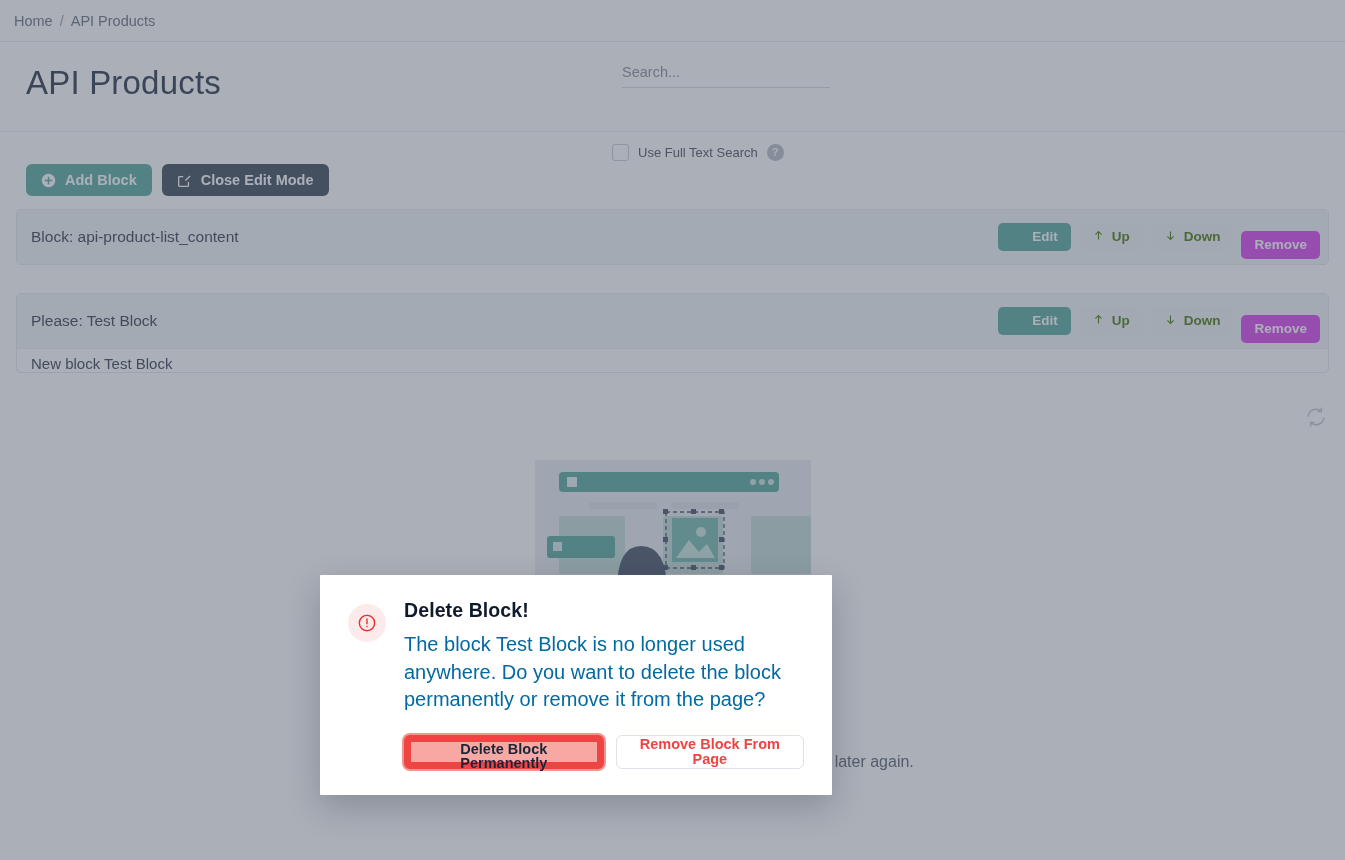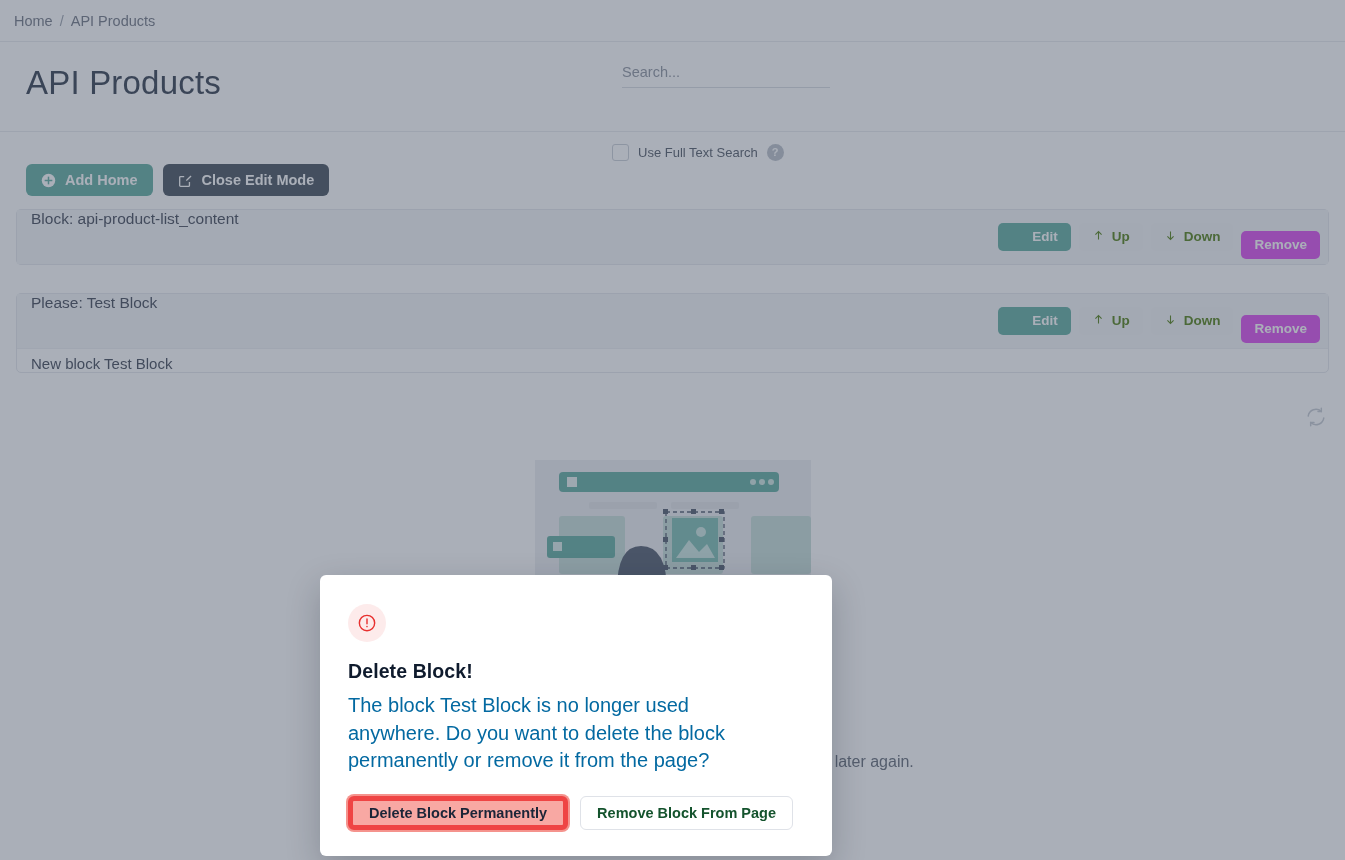--- a/index.html
+++ b/index.html
@@ -135,20 +135,21 @@
     border-radius: 5px;
     background: #ffffff;
   }
   #block-card-1 { top: 209px; height: 56px; }
   #block-card-2 { top: 293px; height: 80px; }
 
   .block-head {
     height: 54px;
     background: #f4f5f7;
     display: flex;
+    align-items: center;
     justify-content: space-between;
     padding: 0 8px 0 14px;
   }
   .block-title {
     font-size: 15.5px;
     color: #3b4252;
   }
   .block-actions { display: flex; gap: 8px; align-items: center; }
   .act {
     font-family: inherit;
@@ -207,27 +208,26 @@
     z-index: 50;
   }
 
   
   #modal {
     position: absolute;
     left: 320px;
     top: 575px;
     width: 512px;
     background: #ffffff;
-    border-radius: 6px;
+    border-radius: 1px;
     box-shadow: 0 12px 34px rgba(20,25,35,.22);
     z-index: 60;
     padding: 24px 28px 26px 28px;
     display: flex;
     gap: 18px;
-    flex-direction: column;
   }
   .modal-icon-wrap {
     flex: 0 0 auto;
     width: 38px; height: 38px;
     border-radius: 50%;
     background: #fdebeb;
     display: flex;
     align-items: center;
     justify-content: center;
     margin-top: 5px;
@@ -257,26 +257,26 @@
     font-weight: bold;
     border-radius: 6px;
     height: 34px;
     padding: 0 16px;
     cursor: pointer;
     line-height: 1;
   }
   .modal-btn-danger {
     background: #f8a8a3;
     color: #1b2538;
-    border: 5px solid #ef4444;
+    border: 7px solid #ef4444;
     box-shadow: 0 0 0 2px #f5938d;
   }
   .modal-btn-secondary {
     background: #ffffff;
-    color: #14532d;
+    color: #ef4444;
     border: 1px solid #dfe2e8;
   }
 </style>
 </head>
 <body>
 
 <div id="page">
 
   <div class="breadcrumb-bar">
     <a class="crumb" href="#">Home</a>
@@ -300,21 +300,21 @@
 
   <div class="edit-toolbar">
     <button class="btn btn-teal">
       <span>
         <svg width="15" height="15" viewBox="0 0 16 16" fill="currentColor" aria-hidden="true">
           <circle cx="8" cy="8" r="7.2"></circle>
           <rect x="7.2" y="3.9" width="1.6" height="8.2" fill="#5bab9e"></rect>
           <rect x="3.9" y="7.2" width="8.2" height="1.6" fill="#5bab9e"></rect>
         </svg>
       </span>
-      <span>Add Home</span>
+      <span>Add Block</span>
     </button>
 
     <button class="btn btn-slate">
       <span>
         <svg width="15" height="15" viewBox="0 0 16 16" fill="none" stroke="currentColor" stroke-width="1.4" aria-hidden="true">
           <path d="M13.4 2.6 L9 7 L8.4 8.6 L10 8 L14.4 3.6 Z" fill="currentColor" stroke="none"></path>
           <path d="M12.2 9.6 V13.2 a1 1 0 0 1 -1 1 H2.8 a1 1 0 0 1 -1 -1 V4.8 a1 1 0 0 1 1 -1 H6.6"></path>
         </svg>
       </span>
       <span>Close Edit Mode</span>

